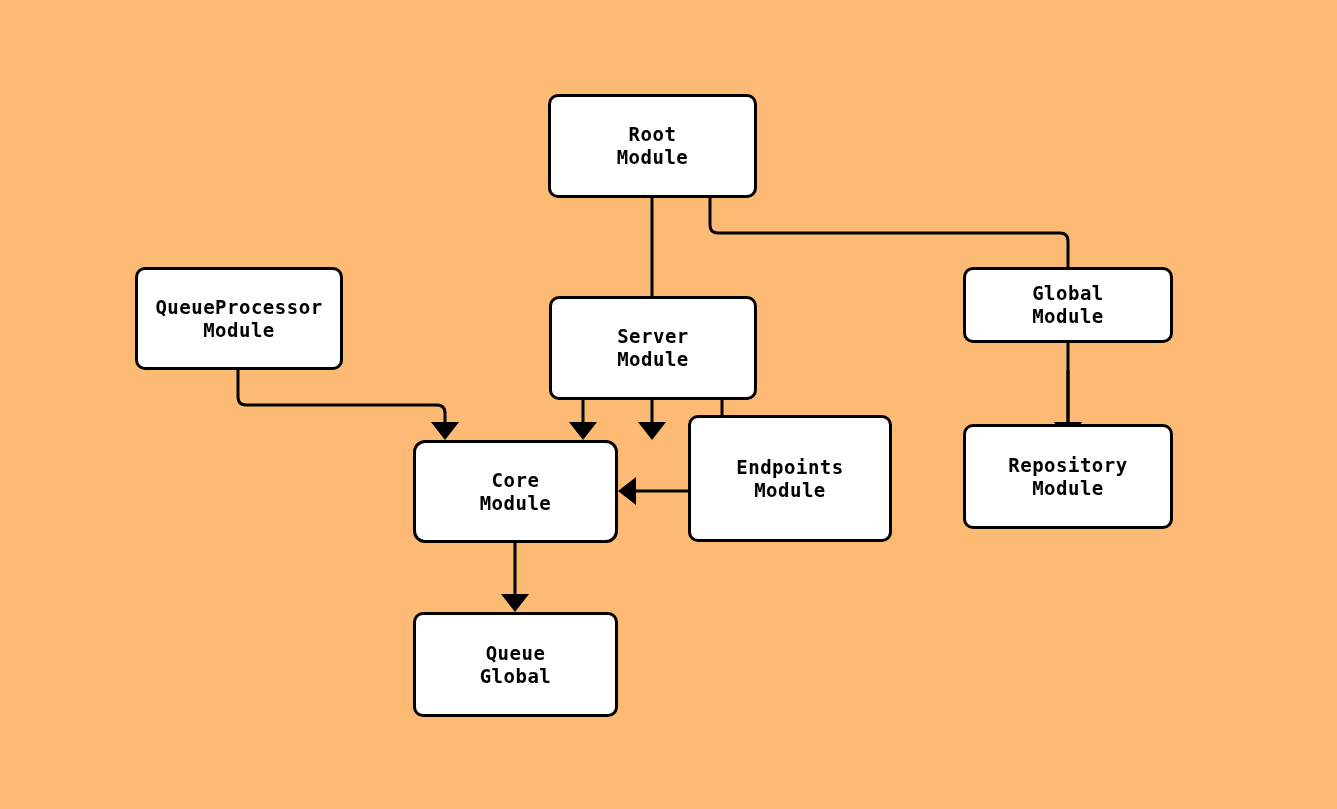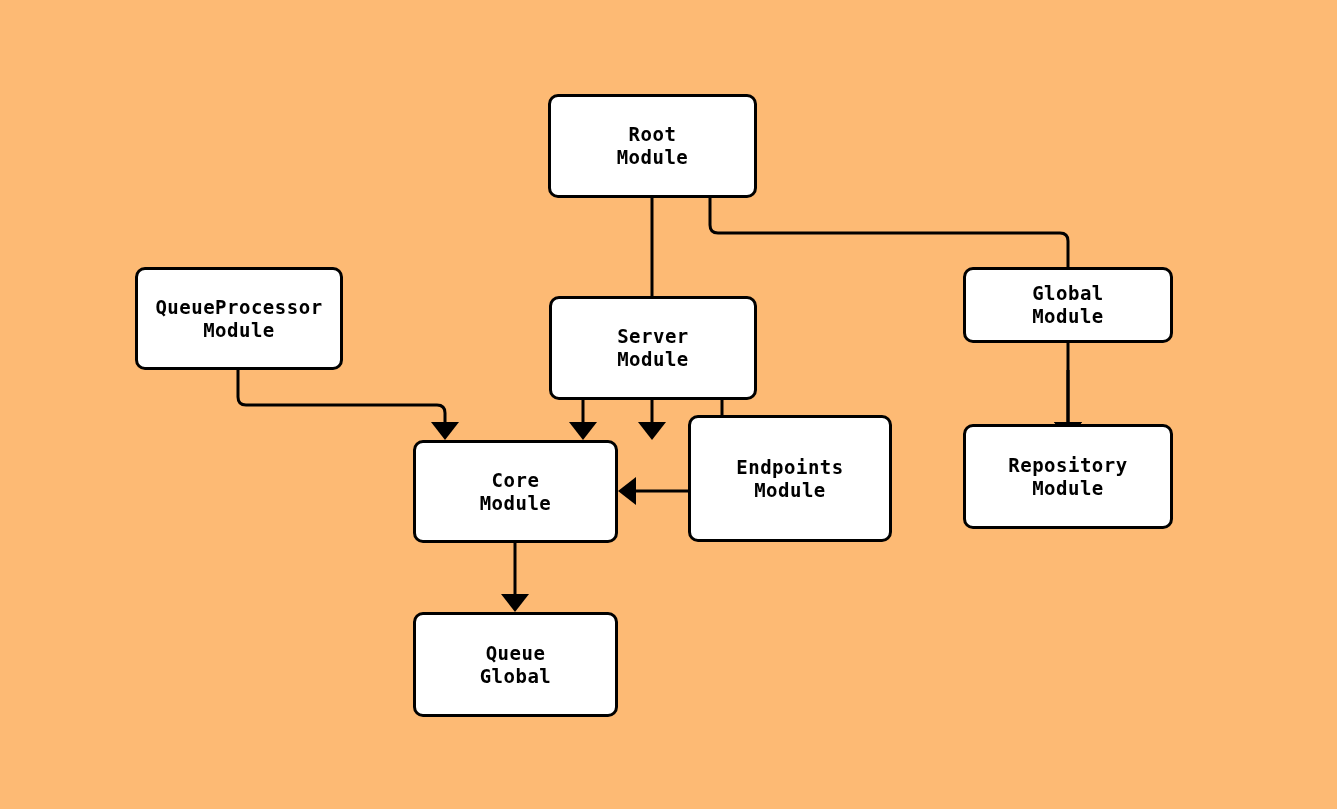--- a/index.html
+++ b/index.html
@@ -85,21 +85,21 @@
       </g>
     </svg>
 <div class="node" style="left: 548px; top: 94px; width: 209px; height: 104px; border-color: rgb(0, 0, 0); background: rgb(255, 255, 255); color: rgb(0, 0, 0);">Root
 Module</div>
     <div class="node" style="left: 135px; top: 267px; width: 208px; height: 103px; border-color: rgb(0, 0, 0); background: rgb(255, 255, 255); color: rgb(0, 0, 0);">QueueProcessor
 Module</div>
     <div class="node" style="left: 549px; top: 267px; width: 208px; height: 104px; border-color: rgb(0, 0, 0); background: rgb(255, 255, 255); color: rgb(0, 0, 0); margin-top: 29px;">Server
 Module</div>
     <div class="node" style="left: 963px; top: 267px; width: 210px; height: 76px; border-color: rgb(0, 0, 0); background: rgb(255, 255, 255); color: rgb(0, 0, 0);">Global
 Module</div>
-    <div class="node" style="left: 413px; top: 440px; width: 205px; height: 103px; border-color: rgb(0, 0, 0); background: rgb(255, 255, 255); color: rgb(0, 0, 0);">Core
+    <div class="node" style="left: 413px; top: 440px; width: 205px; height: 103px; border-color: rgb(0, 0, 0); background: rgb(255, 255, 255); color: rgb(0, 0, 0); border-radius: 12px;">Core
 Module</div>
     <div class="node" style="left: 688px; top: 415px; width: 204px; height: 127px; border-color: rgb(0, 0, 0); background: rgb(255, 255, 255); color: rgb(0, 0, 0);">Endpoints
 Module</div>
     <div class="node" style="left: 963px; top: 424px; width: 210px; height: 105px; border-color: rgb(0, 0, 0); background: rgb(255, 255, 255); color: rgb(0, 0, 0);">Repository
 Module</div>
     <div class="node" style="left: 413px; top: 612px; width: 205px; height: 105px; border-color: rgb(0, 0, 0); background: rgb(255, 255, 255); color: rgb(0, 0, 0);">Queue
 Global</div>
   </div>
 
 </body></html>

